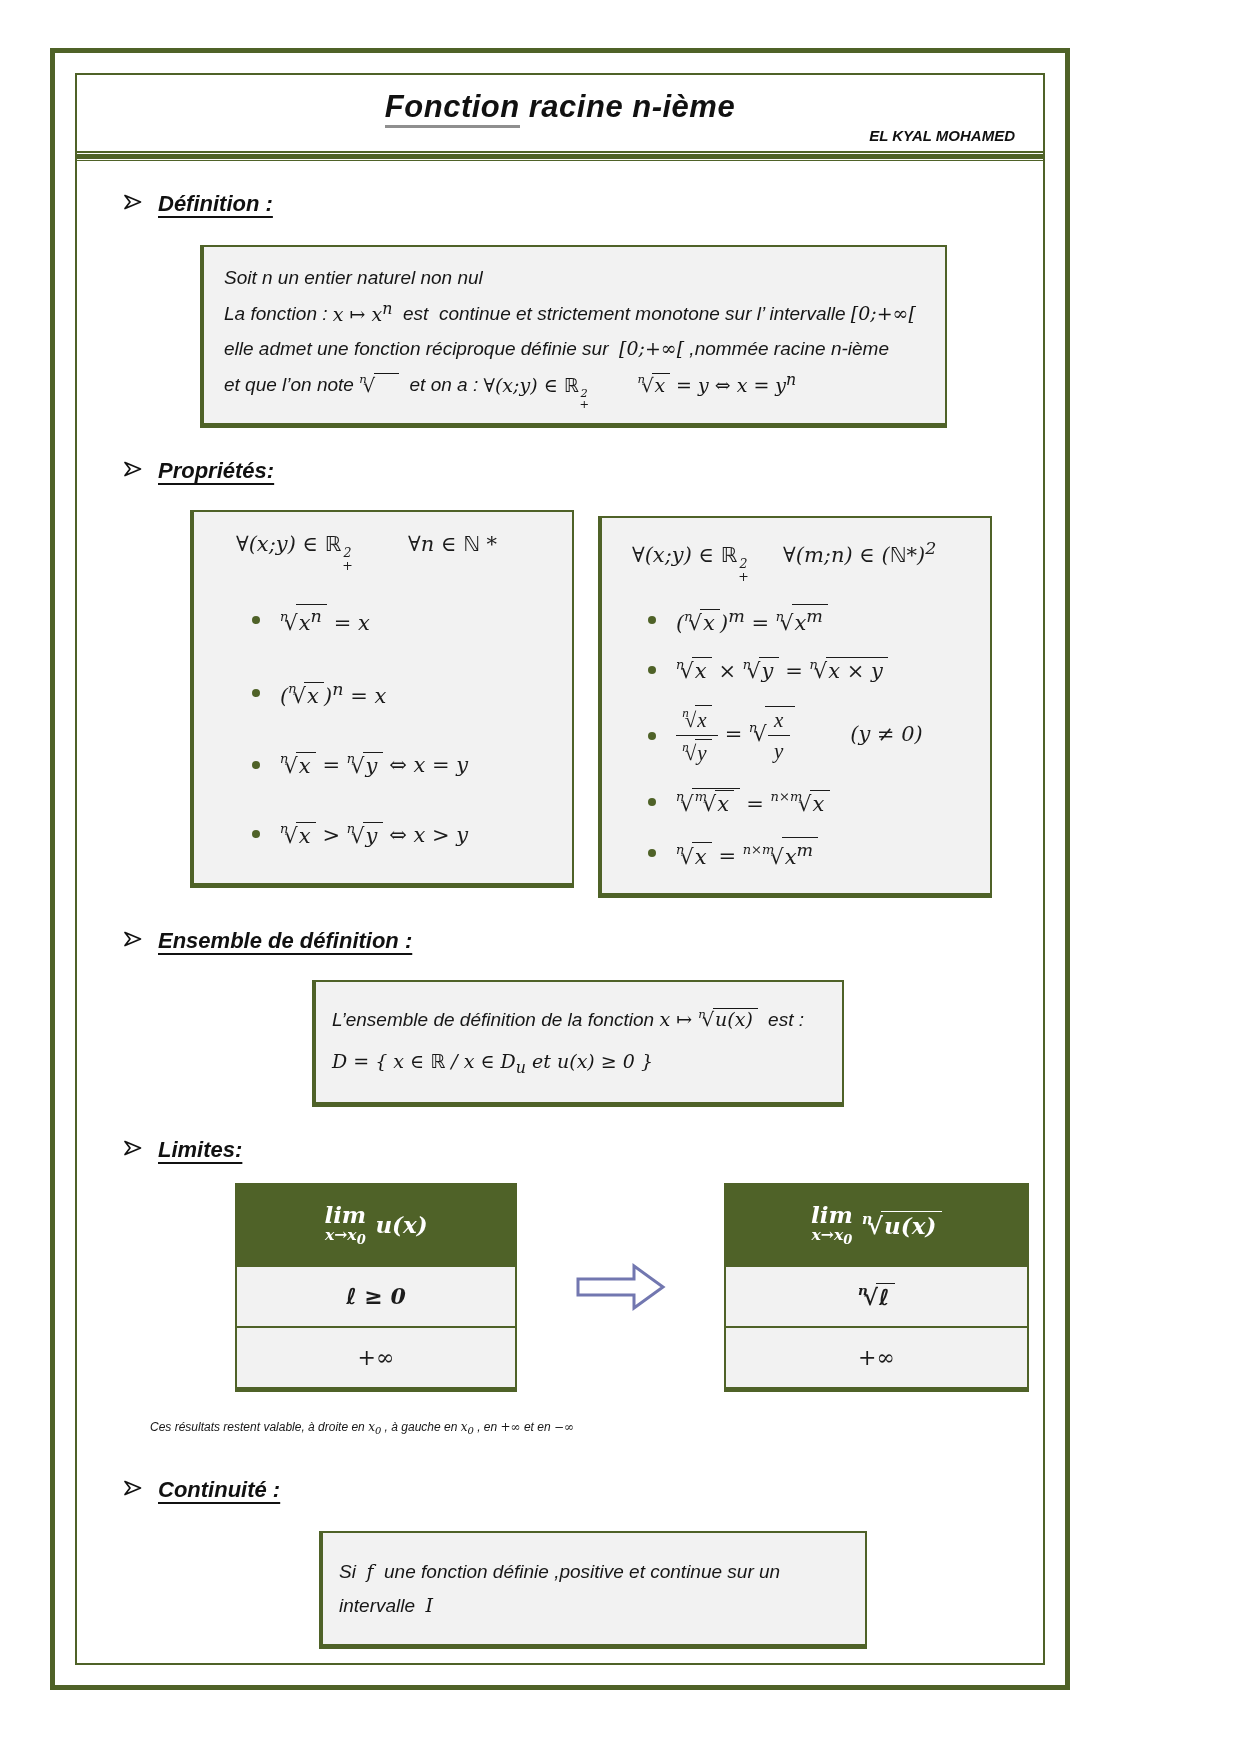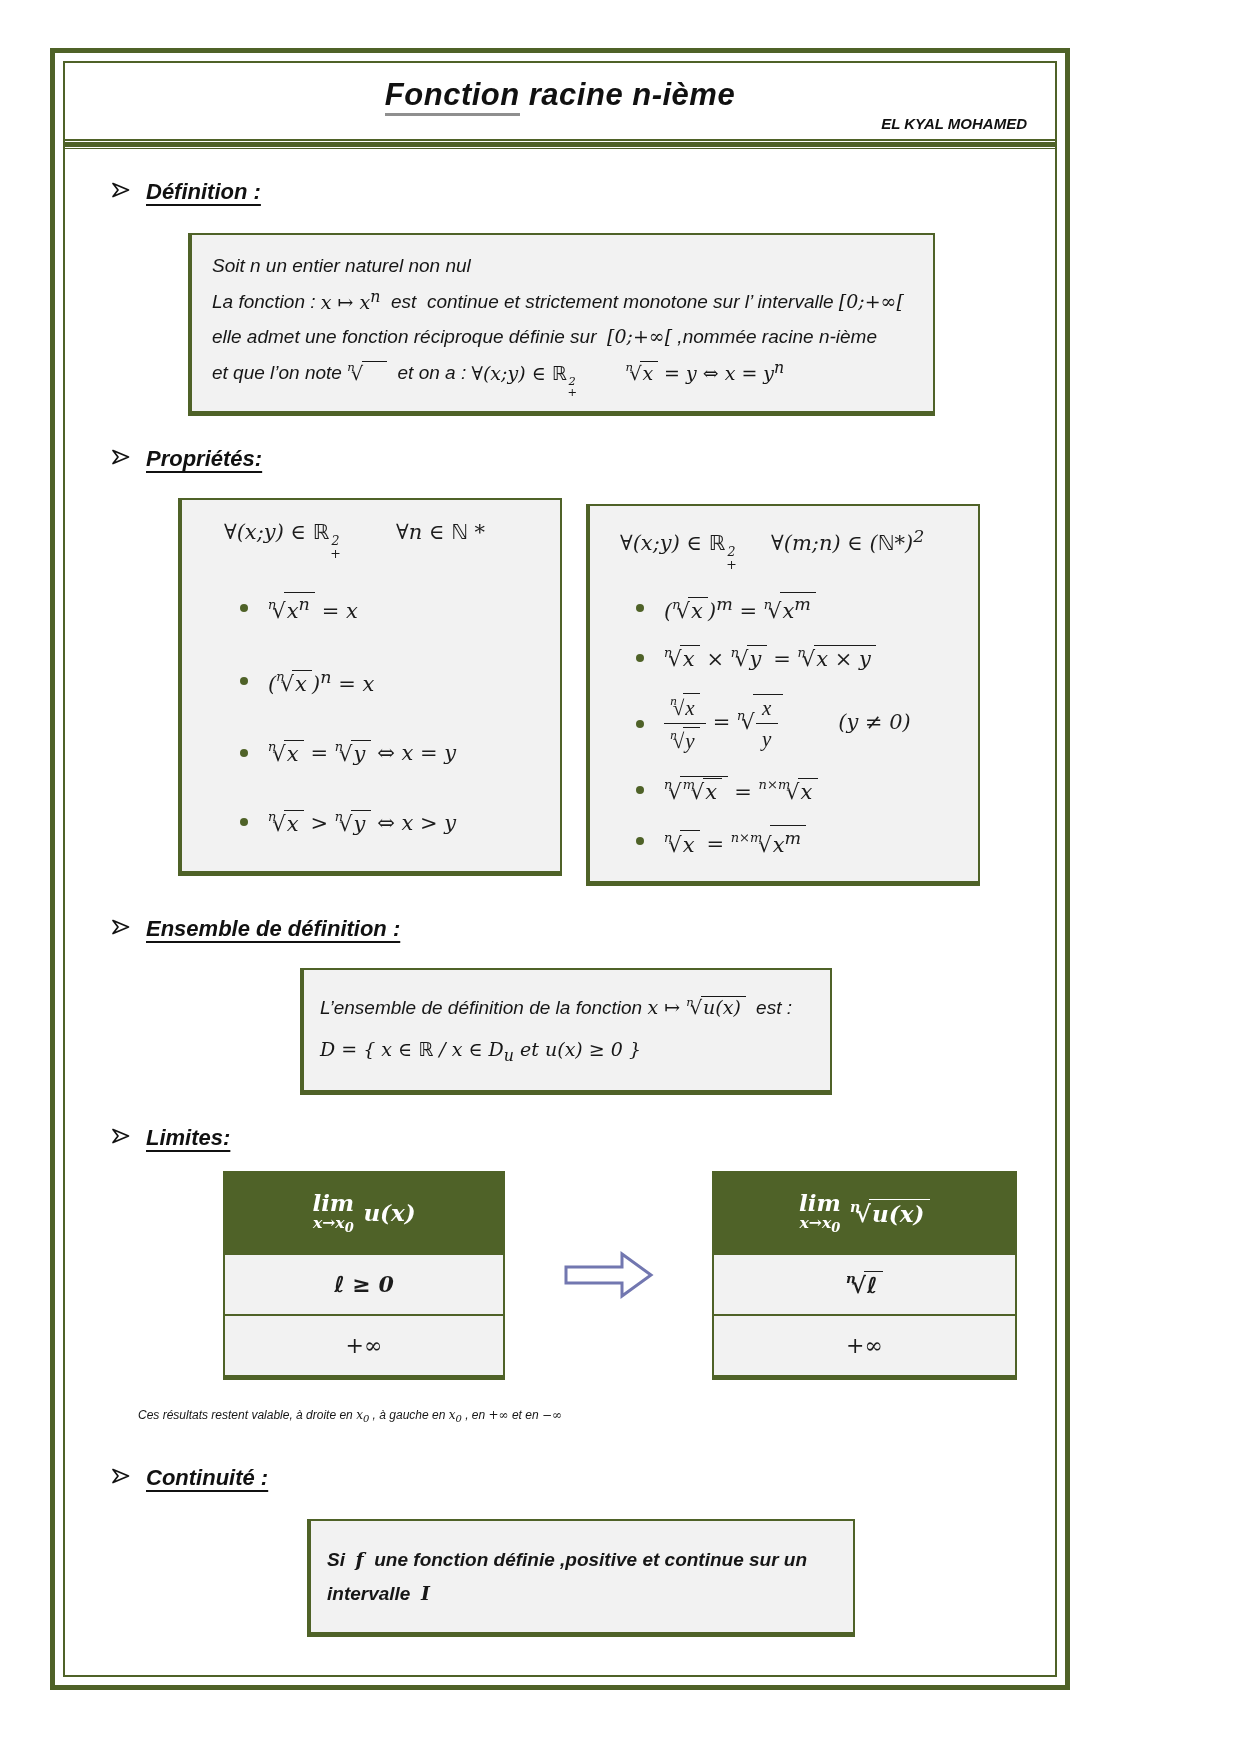--- a/index.html
+++ b/index.html
@@ -4,21 +4,21 @@
 <style>
   * { margin:0; padding:0; box-sizing:border-box; }
   html,body { background:#fff; }
   .page {
     position:relative; width:1240px; height:1754px; background:#ffffff;
     font-family:"Liberation Sans", sans-serif; color:#111; overflow:hidden;
   }
   
   .frame {
     position:absolute; left:50px; top:48px; width:1020px; height:1642px;
-    border:5px solid #4f6228; padding:8px; background:#fff;
+    border:5px solid #4f6228; padding:20px; background:#fff;
   }
   .inner {
     border:2px solid #4f6228; width:100%; height:100%;
     display:flex; flex-direction:column; overflow:hidden;
   }
   
   .title-row { text-align:center; margin-top:14px; }
   .title {
     font-size:31px; font-weight:bold; font-style:italic; letter-spacing:0.5px;
   }
@@ -101,21 +101,21 @@
   }
   .lt-cell {
     height:61px; display:flex; align-items:center; justify-content:center;
     border-top:2px solid #4f6228; font-size:22px;
   }
   .lt-cell.first { font-weight:bold; }
   .lim-arrow { width:207px; display:flex; justify-content:center; align-self:center; }
   .lim-note { margin:28px 0 11px 73px; font-size:12px; }
   
   .cont-box { margin:28px 0 0 242px; width:548px; padding:10px 16px; }
-  .cont-line { margin:12px 0; font-size:19px; line-height:1.7;font-weight:bold; }
+  .cont-line { margin:12px 0; font-size:19px; line-height:1.7; }
 </style>
 </head>
 <body>
 
 <div class="page">
   <div class="frame">
     <div class="inner">
 
       <div class="title-row">
         <span class="title"><span class="tu">Fonction</span> racine n-ième</span>

